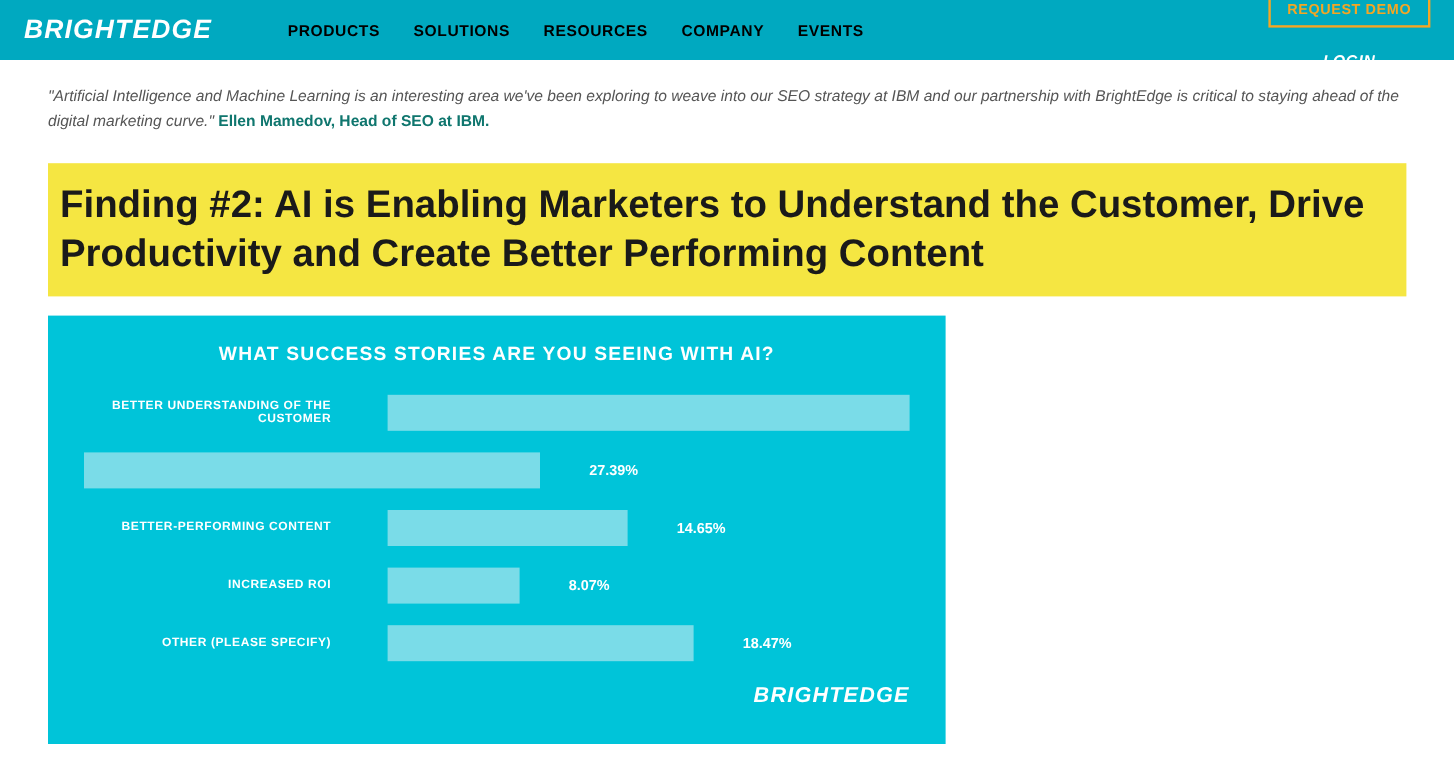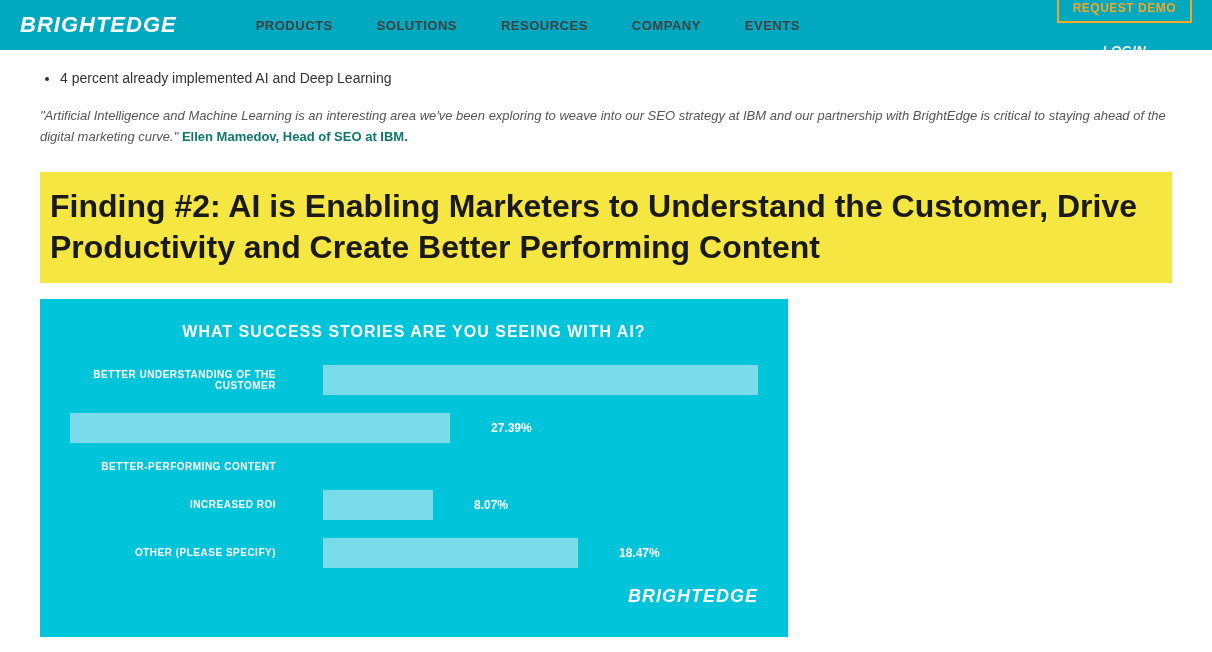--- a/index.html
+++ b/index.html
@@ -21,27 +21,26 @@
       margin-right: 30px;
       font-style: italic;
     }
     .nav-links {
       display: flex;
       align-items: center;
       gap: 28px;
       flex: 1;
     }
     .nav-link {
-      color: #404040;
+      color: #000000;
       text-decoration: none;
       font-size: 13px;
       font-weight: 600;
       letter-spacing: 0.5px;
       cursor: pointer;
-      margin-left: 16px;
     }
     .navbar-actions {
       display: flex;
       align-items: center;
       gap: 20px;
       flex-direction: column;
     }
     .btn-request-demo {
       border: 2px solid #f5a623;
       color: #f5a623;
@@ -187,25 +186,20 @@
   </div>
   <div class="navbar-actions">
     <button class="btn-request-demo">REQUEST DEMO</button>
     <button class="btn-login">LOGIN</button>
   </div>
 </nav>
 
 <div class="main-content">
 
   
-  <div class="bullet-section">
-    <ul>
-      <li class="bullet-item">4 percent already implemented AI and Deep Learning</li>
-    </ul>
-  </div>
 
   
   <div class="quote-section">
     <p class="quote-text">
       <span>"Artificial Intelligence and Machine Learning is an interesting area we've been exploring to weave into our SEO strategy at IBM and our partnership with BrightEdge is critical to staying ahead of the digital marketing curve."</span><strong> Ellen Mamedov, Head of SEO at IBM.</strong>
     </p>
   </div>
 
   
   <div class="finding-heading">
@@ -225,20 +219,24 @@
           </div>
         </div>
         <div class="chart-row">
           <div class="chart-bar-wrap">
             <div class="chart-bar" style="width: 380px;"></div>
             <span class="chart-value">27.39%</span>
           </div>
         </div>
         <div class="chart-row">
           <div class="chart-label">BETTER-PERFORMING CONTENT</div>
+          <div class="chart-bar-wrap">
+            <div class="chart-bar" style="width: 200px;"></div>
+            <span class="chart-value">14.65%</span>
+          </div>
         </div>
         <div class="chart-row">
           <div class="chart-label">INCREASED ROI</div>
           <div class="chart-bar-wrap">
             <div class="chart-bar" style="width: 110px;"></div>
             <span class="chart-value">8.07%</span>
           </div>
         </div>
         <div class="chart-row">
           <div class="chart-label">OTHER (PLEASE SPECIFY)</div>

